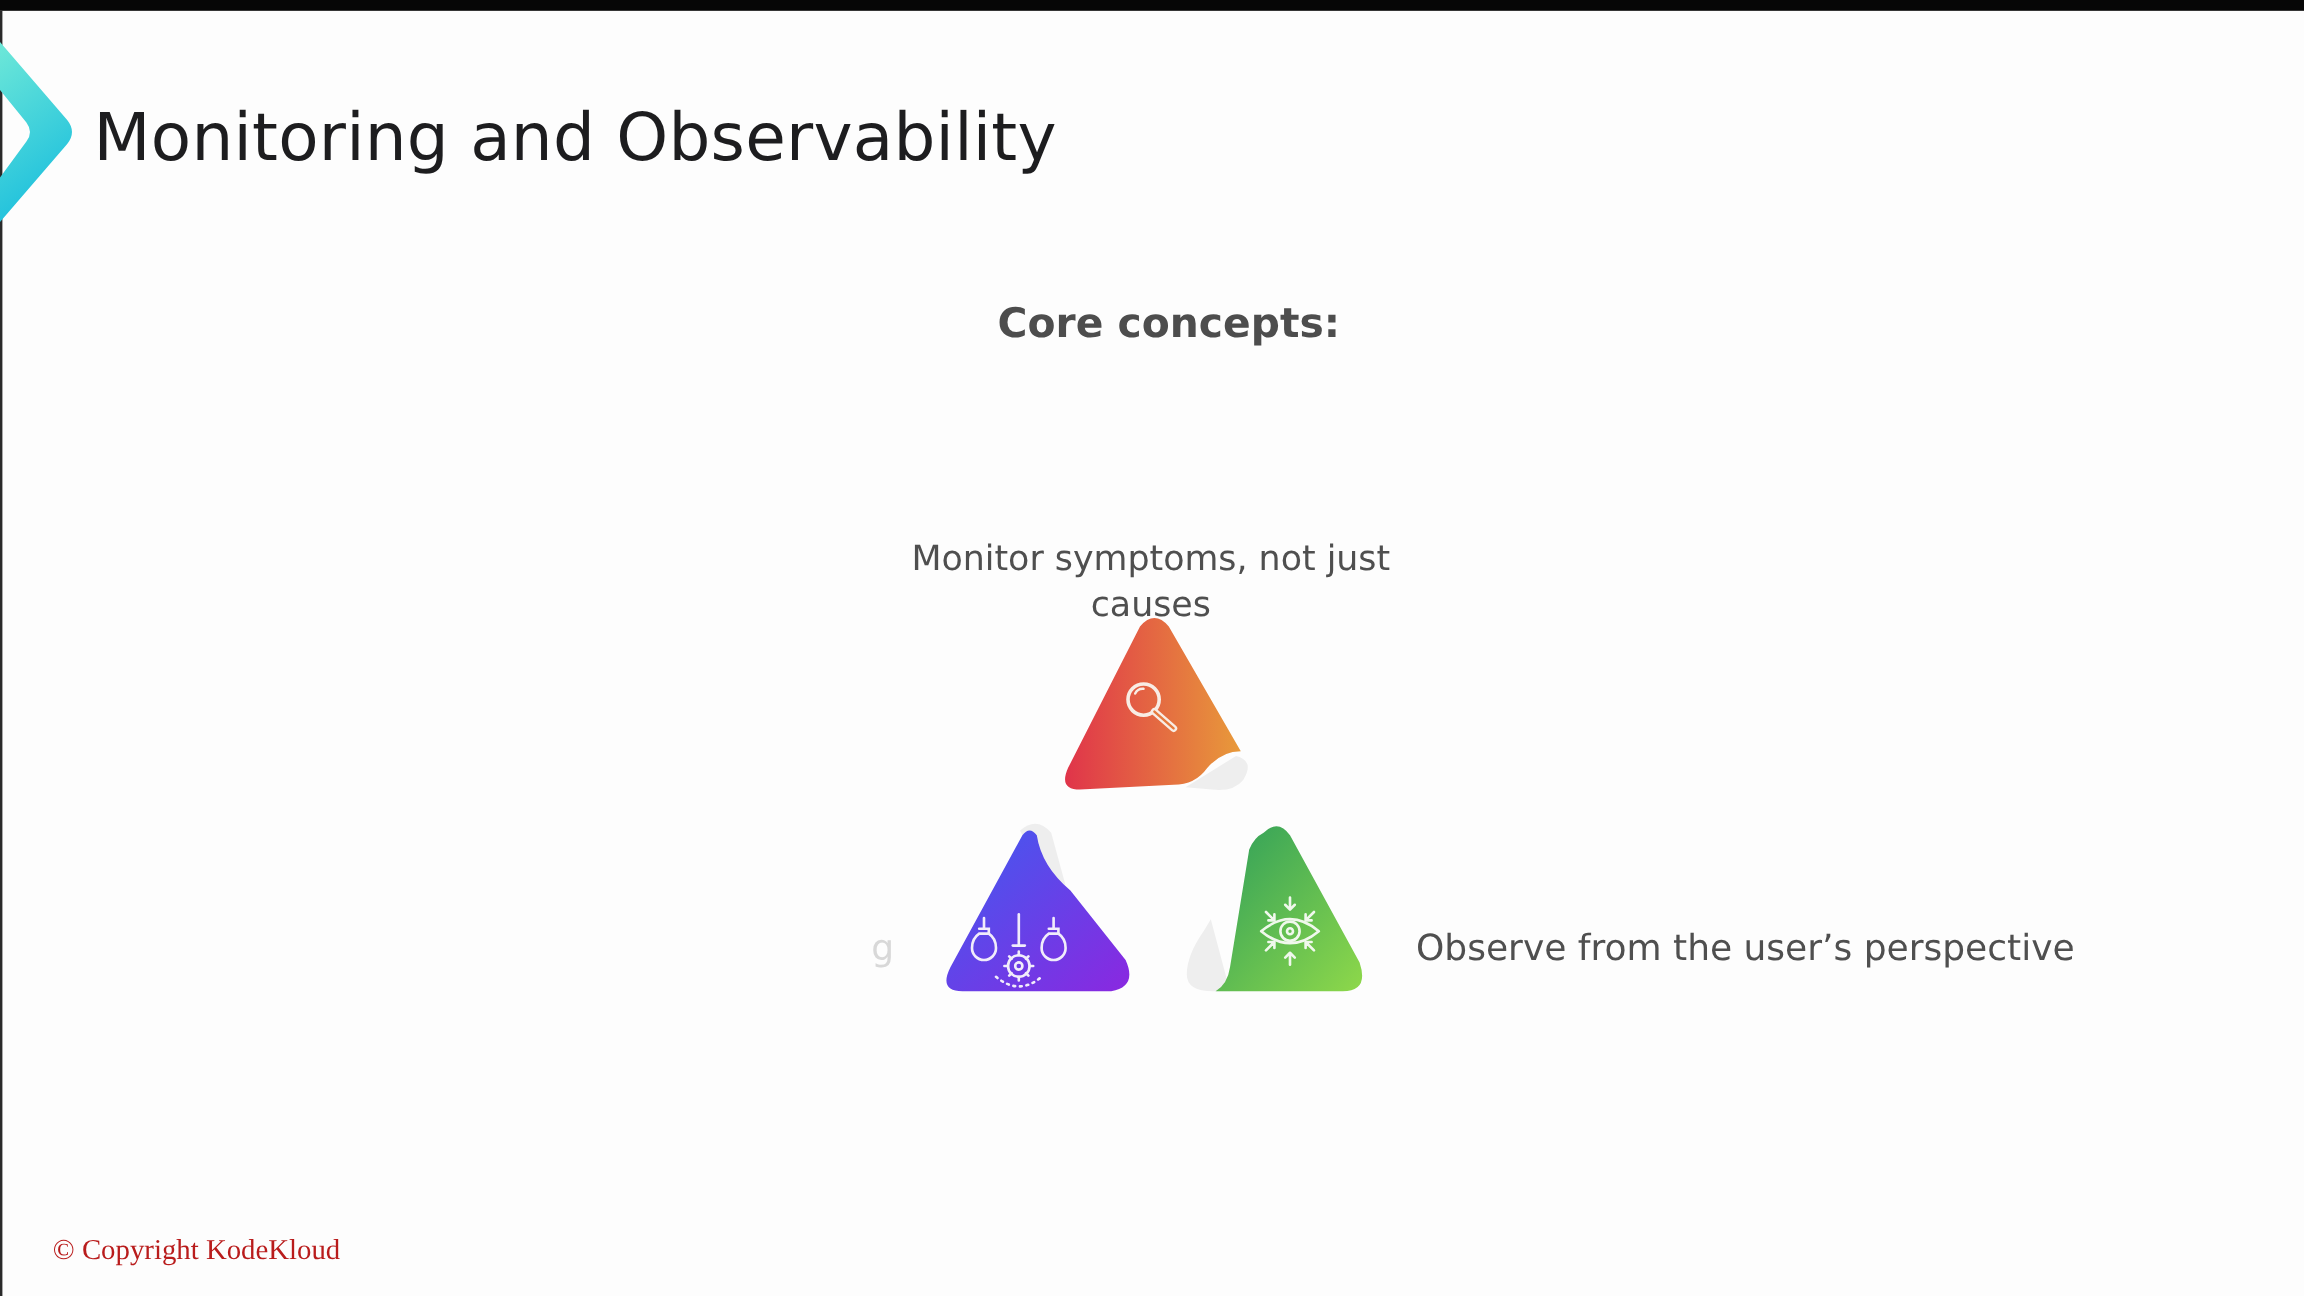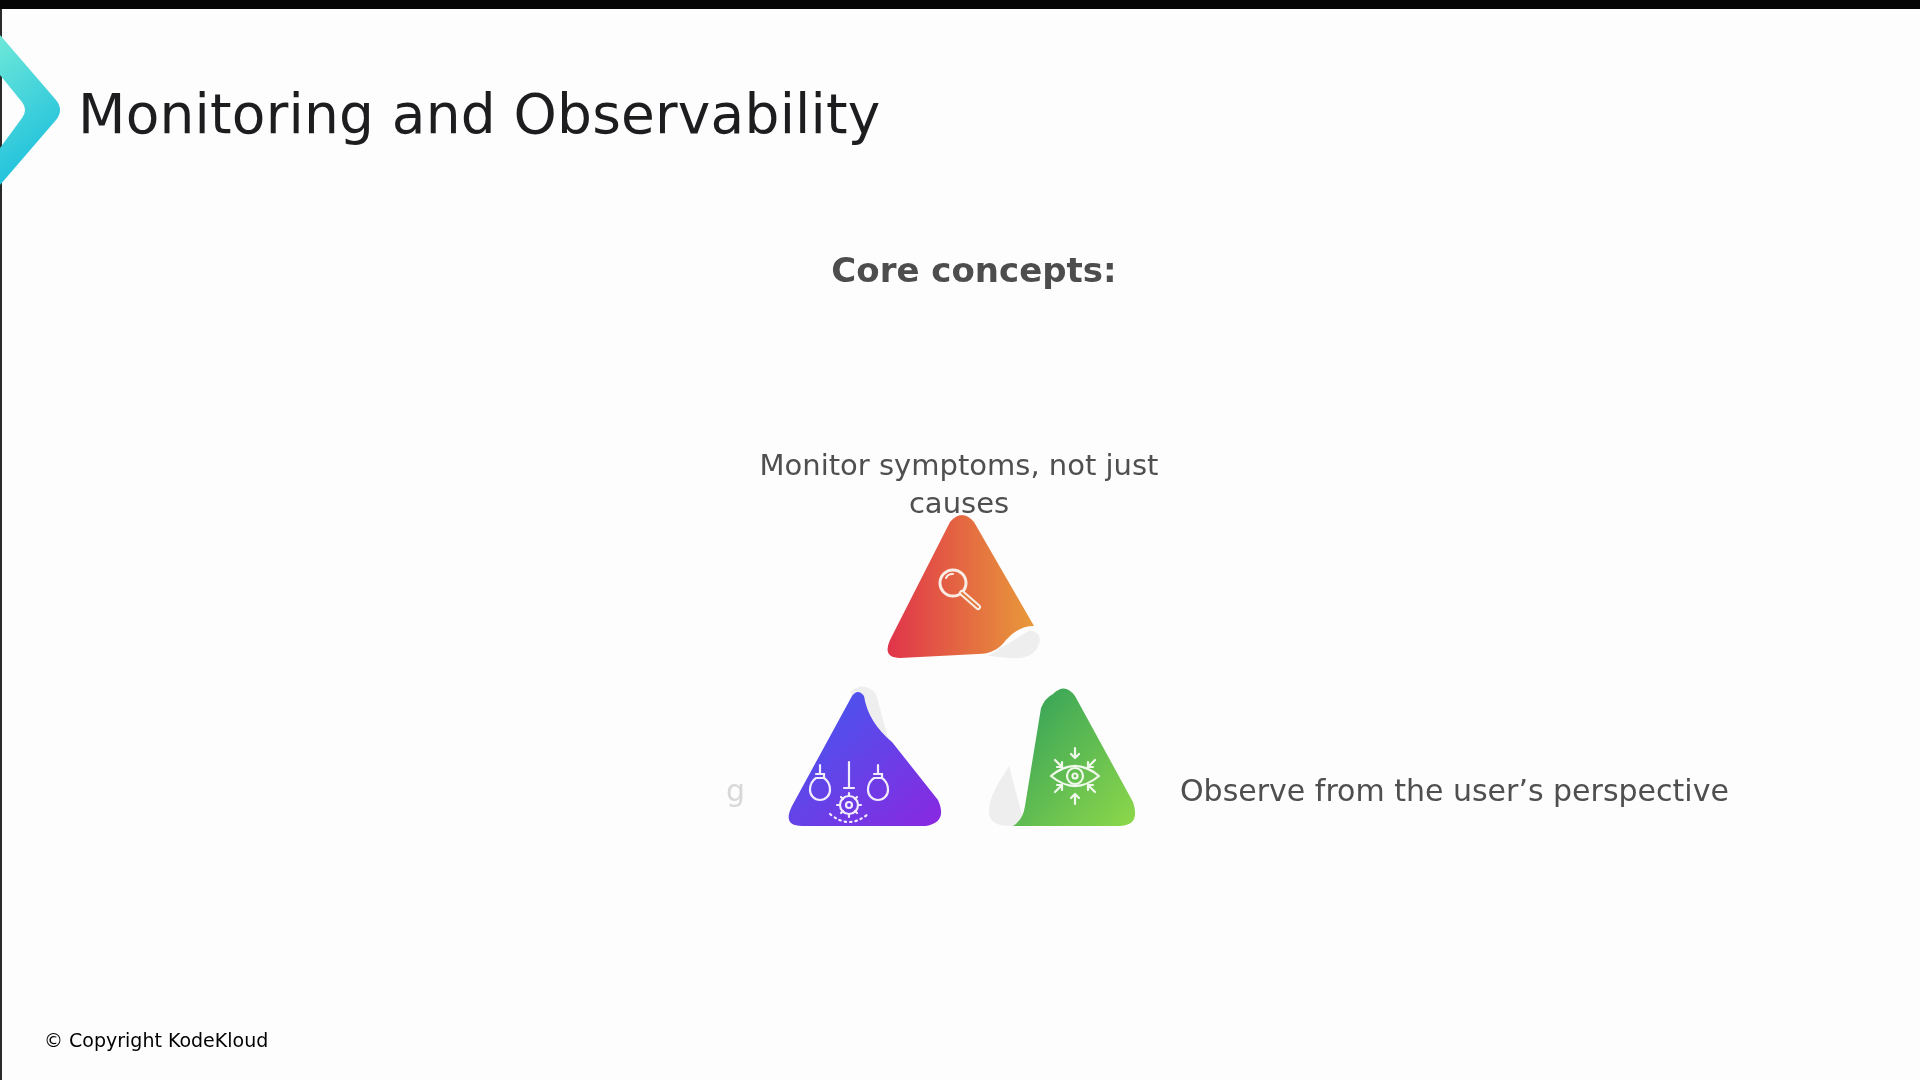--- a/index.html
+++ b/index.html
@@ -26,21 +26,21 @@
   }
   .concept-right {
     position: absolute; left: 1180px; top: 773px; white-space: nowrap;
     font-size: 30px; color: #4f4f4f; text-align: center;
   }
   .concept-left-ghost {
     position: absolute; left: 726px; top: 773px; font-size: 30px; color: #d8d8d8;
   }
   .tri { position: absolute; }
   .copyright {
-    position: absolute; left: 44px; top: 1029px; font-size: 19px; color: #000000; white-space: nowrap;
+    position: absolute; left: 44px; top: 1029px; font-size: 24px; color: #b91c1c; white-space: nowrap; font-family: Liberation Serif, serif;
   }
 </style>
 </head>
 <body>
 
 <div class="topbar"></div>
 <div class="leftline"></div>
 
 <svg class="chevron" viewBox="0 0 70 162">
   <defs>

